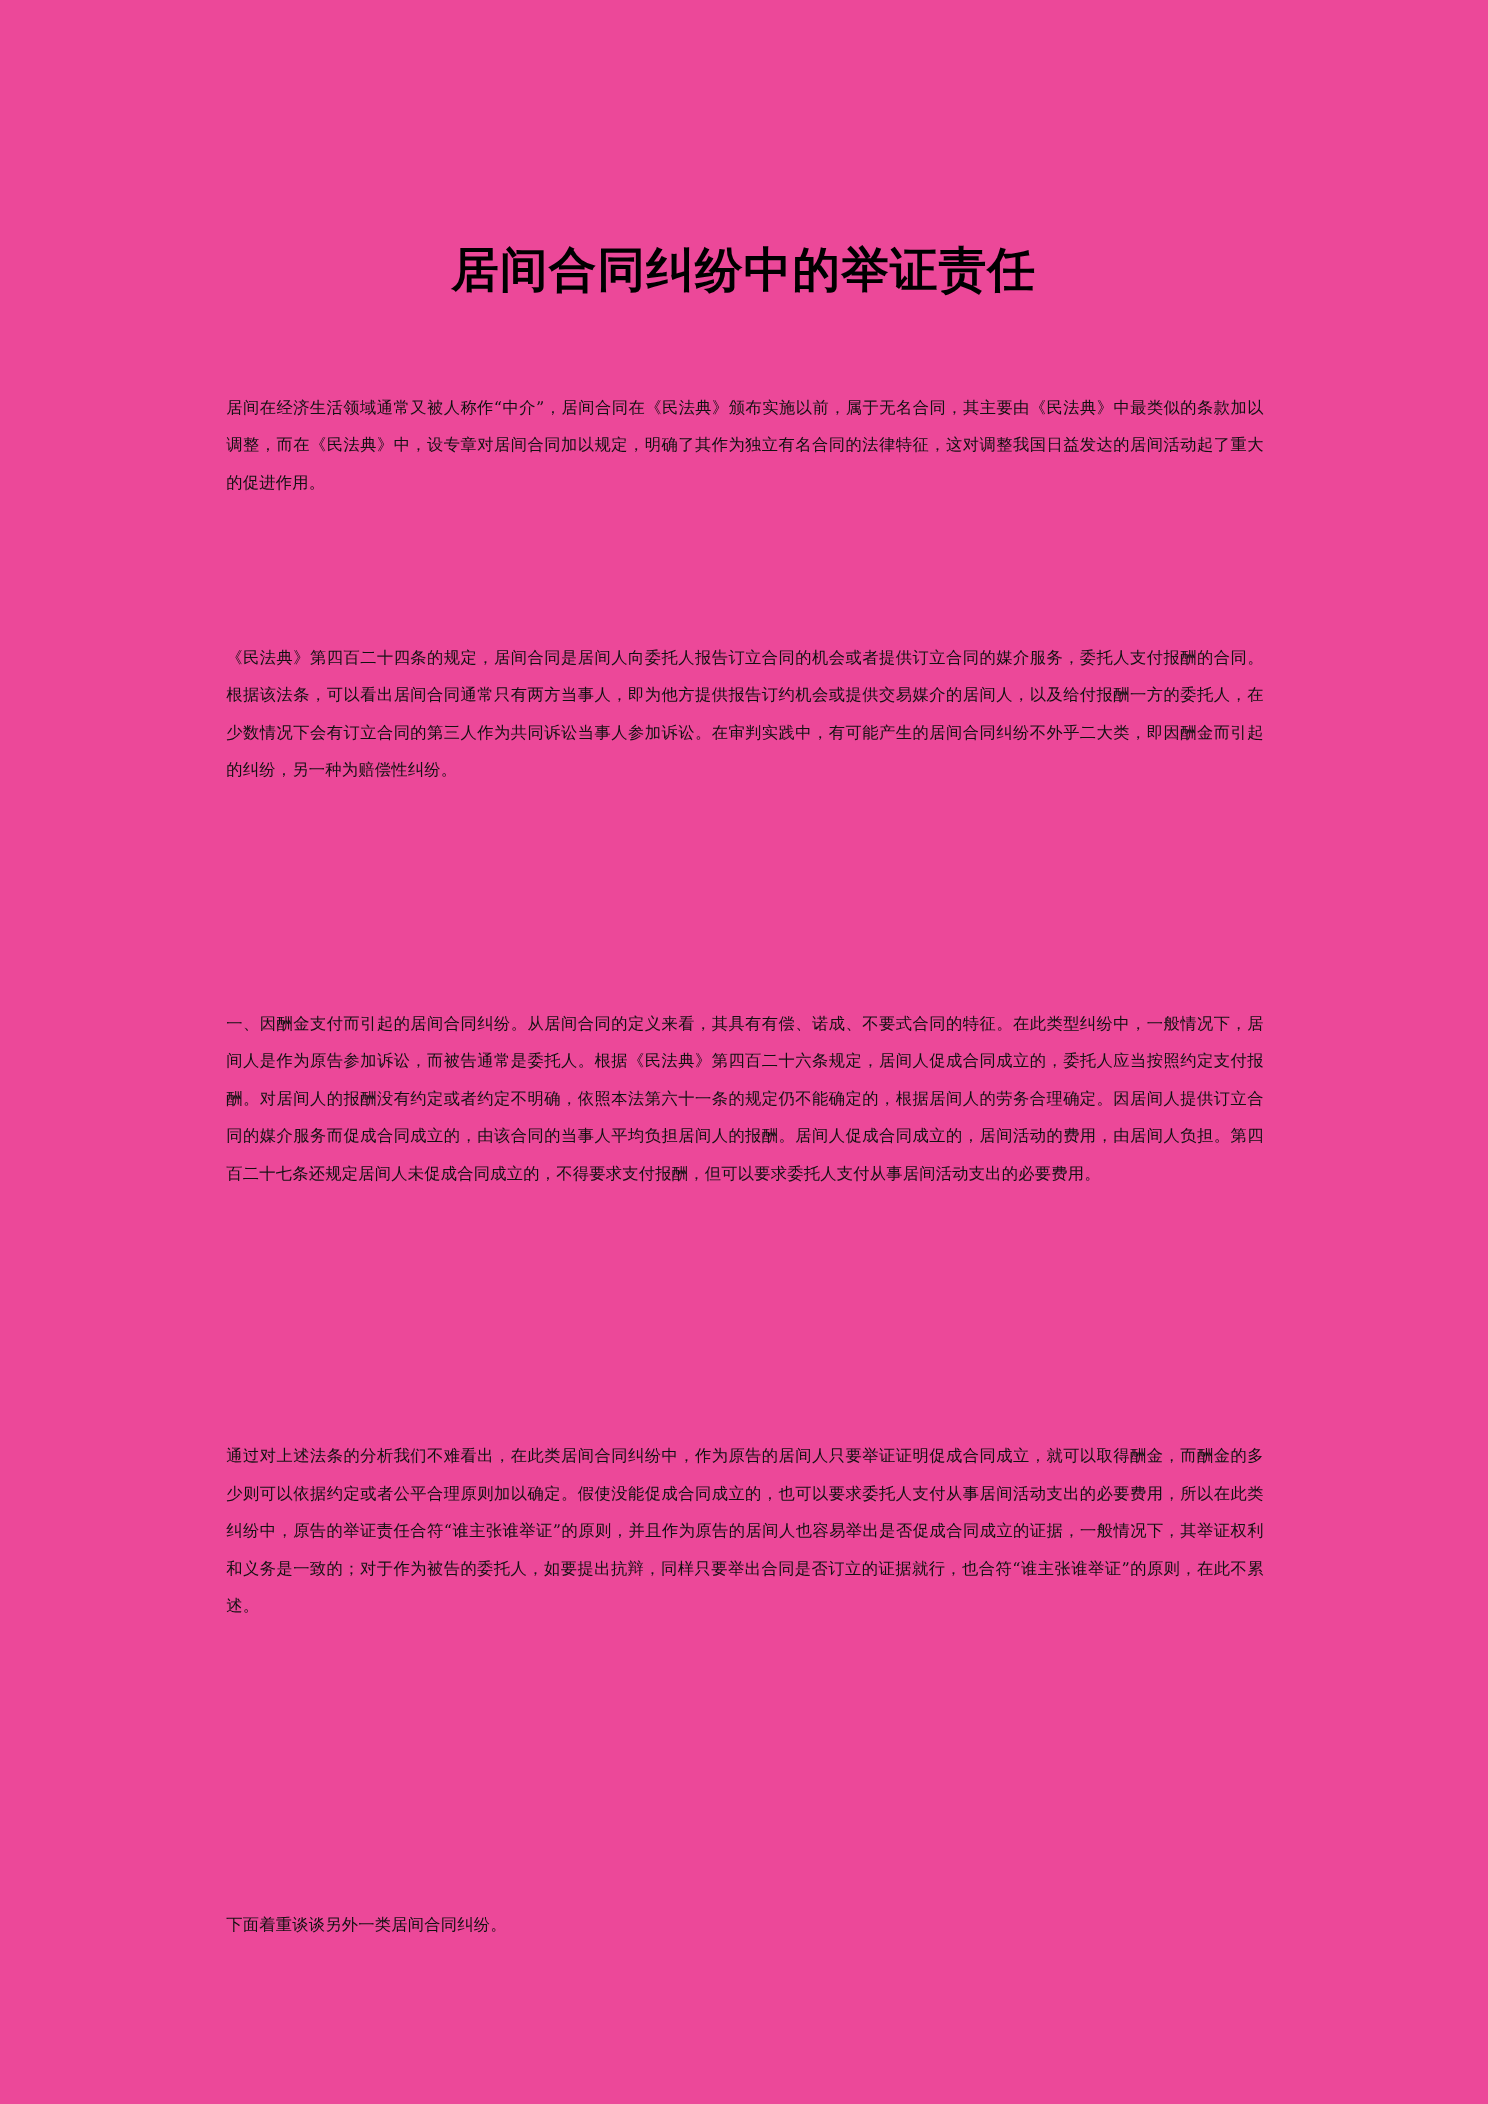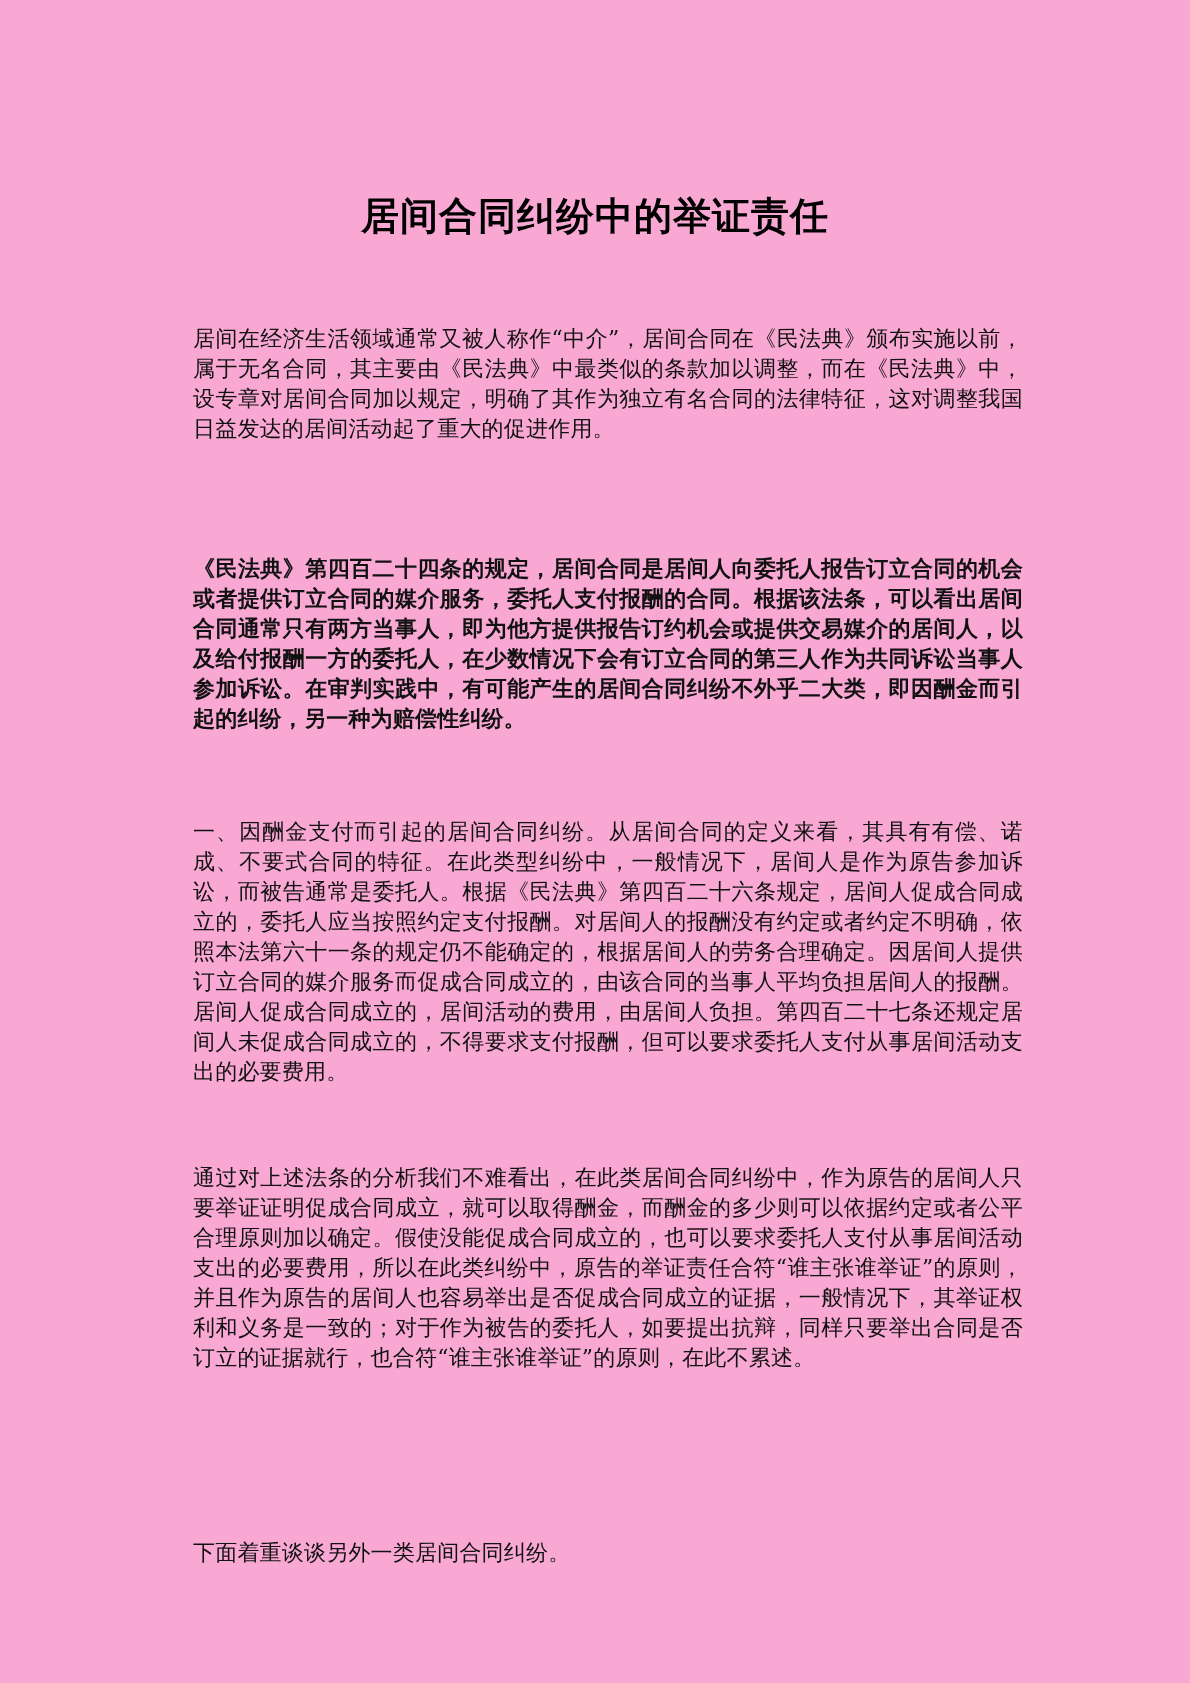--- a/index.html
+++ b/index.html
@@ -14,48 +14,48 @@
       overflow: hidden;
       font-family: "DejaVu Serif", "Liberation Serif", serif;
       color: #000000;
     }
     .page {
       position: absolute;
       left: 0;
       top: 0;
       width: 1190px;
       height: 1683px;
-      background: #f9a8d4;
+      background: #ec4899;
     }
     .title {
       position: absolute;
       left: 0;
       width: 1190px;
       top: 165px;
       text-align: center;
       font-family: "DejaVu Sans", "Liberation Sans", sans-serif;
       font-weight: bold;
       font-size: 38px;
       line-height: 52px;
       letter-spacing: 1px;
     }
     .para {
       position: absolute;
       left: 181px;
       width: 830px;
-      margin: 12px;
-      font-size: 22px;
+      margin: 0;
+      font-size: 13px;
       line-height: 30px;
       text-align: justify;
       text-justify: inter-character;
       letter-spacing: 0.2px;
       color: #111111;
     }
     #p1 { top: 312px; }
-    #p2 { top: 541px; font-weight: bold; }
+    #p2 { top: 512px; }
     #p3 { top: 805px; }
     #p4 { top: 1151px; }
     #p5 { top: 1526px; }
   </style>
 </head>
 <body>
 
 <div class="page">
   <h1 class="title">居间合同纠纷中的举证责任</h1>
 

